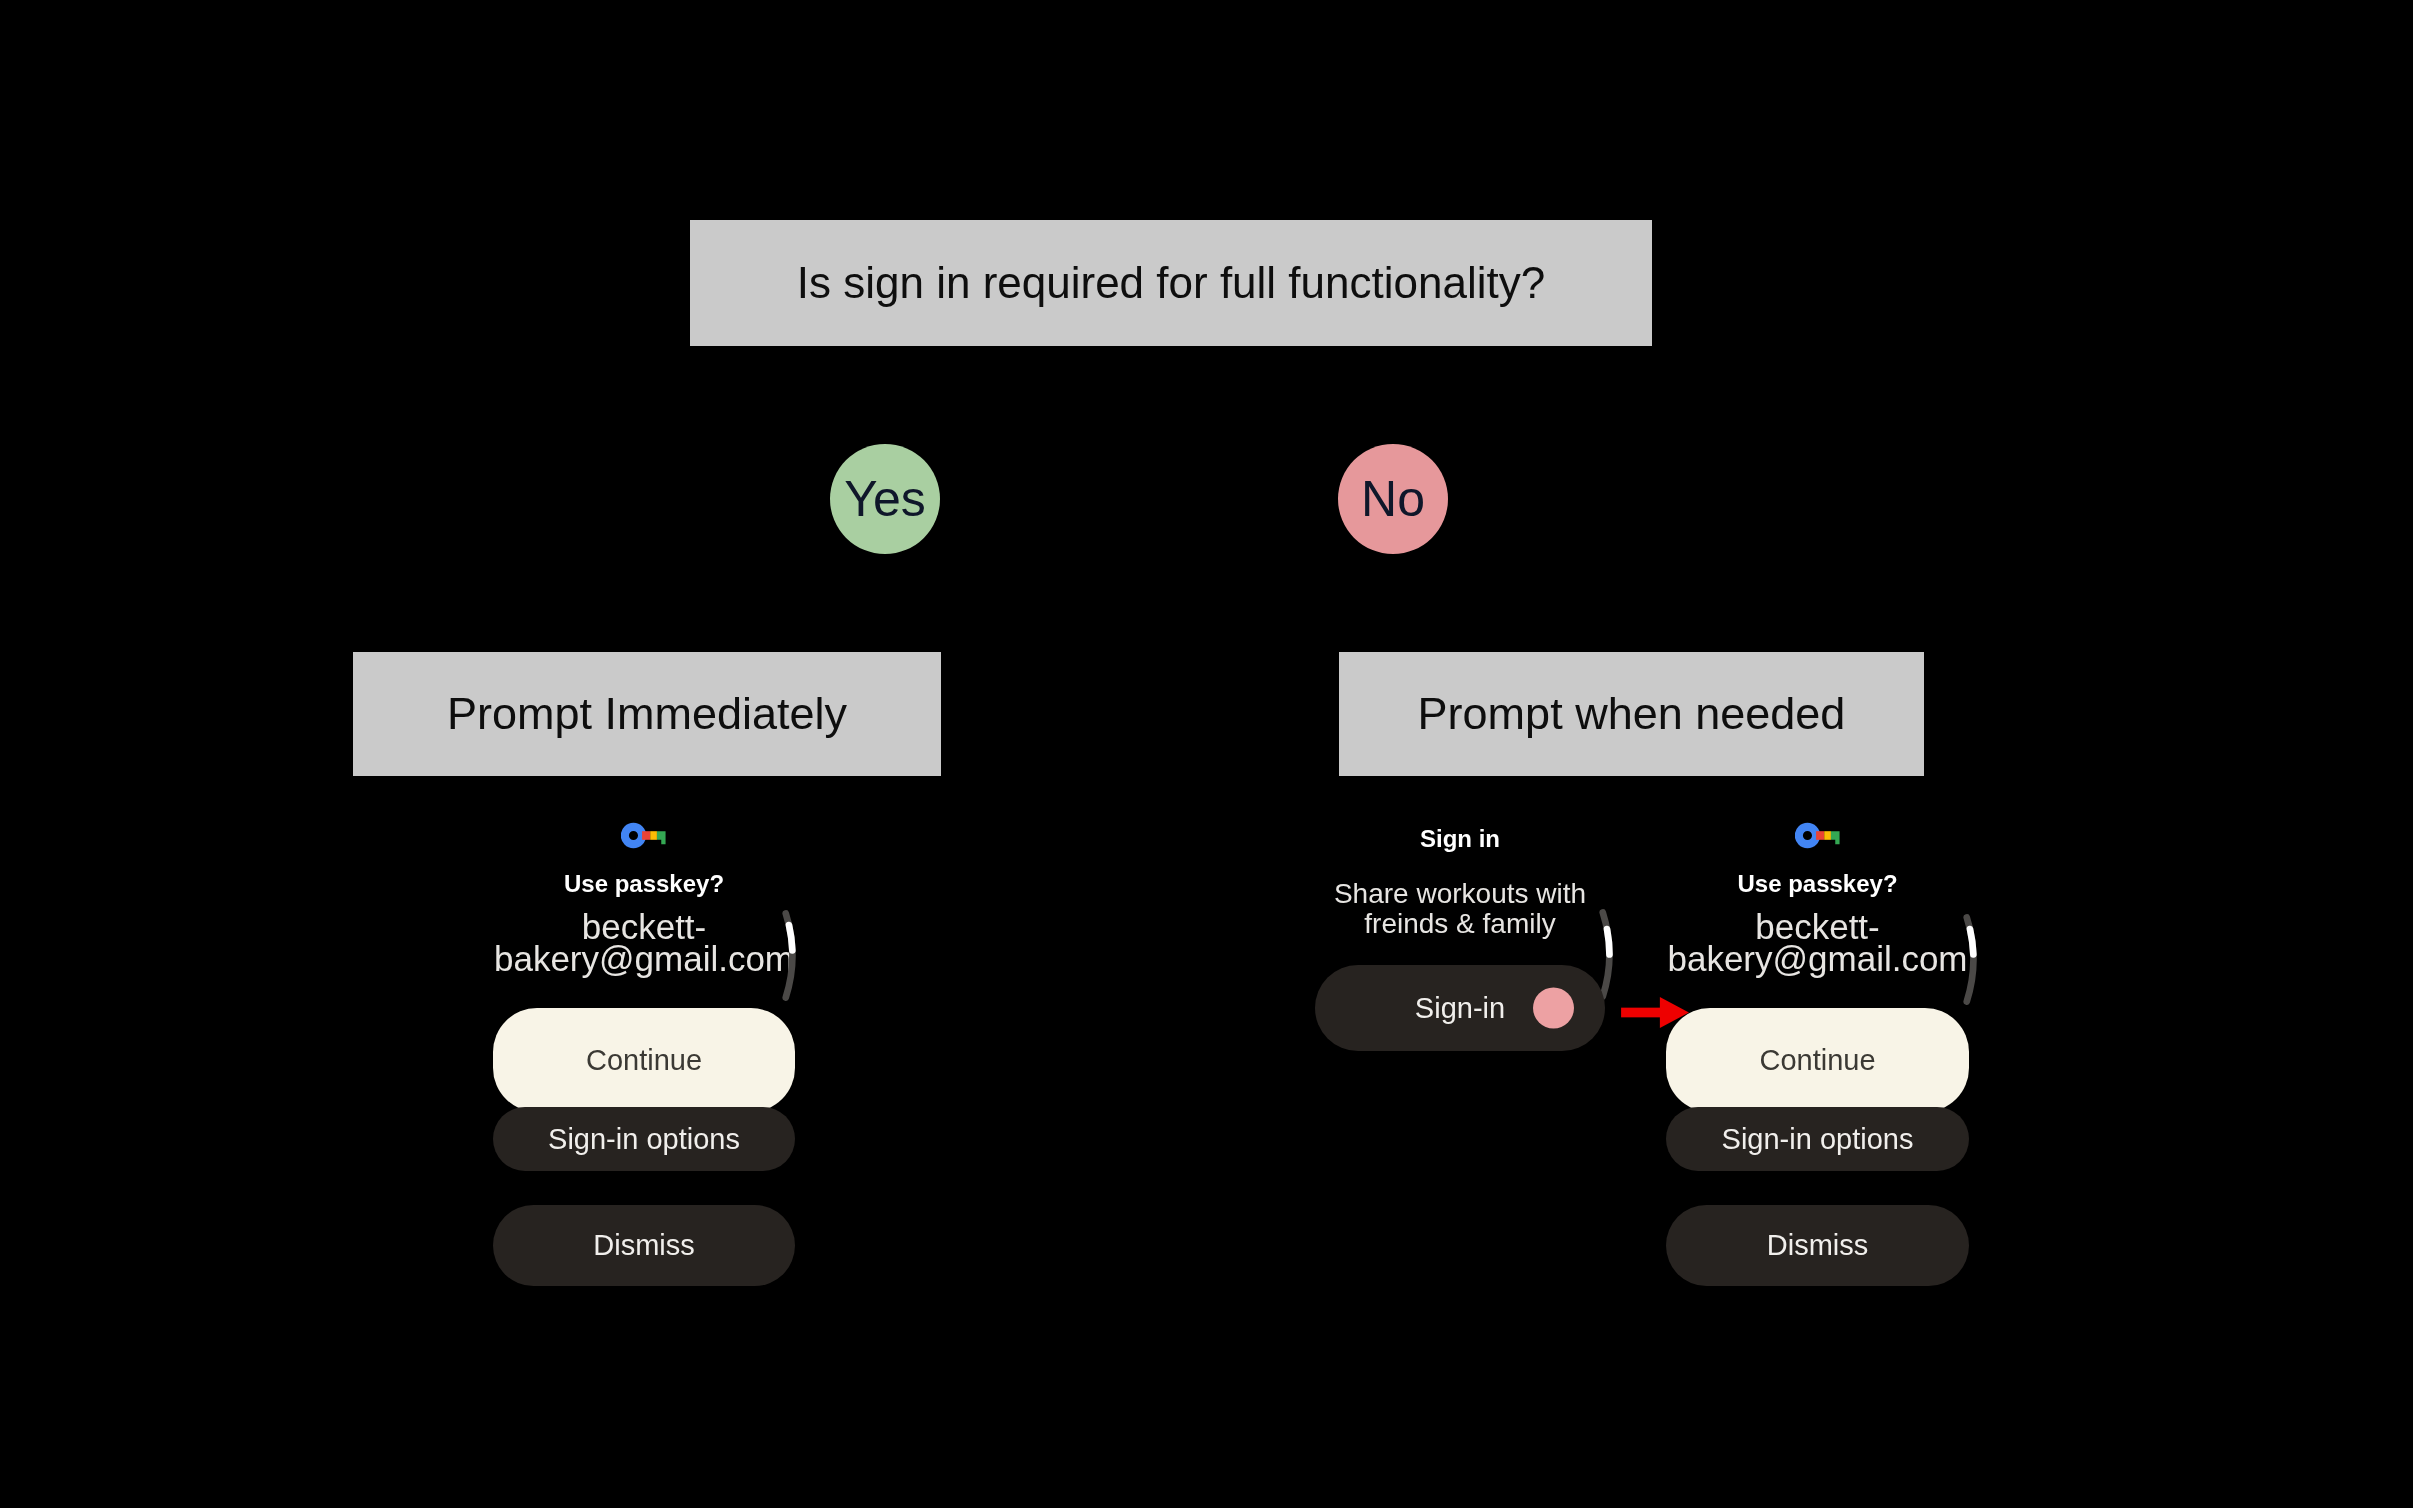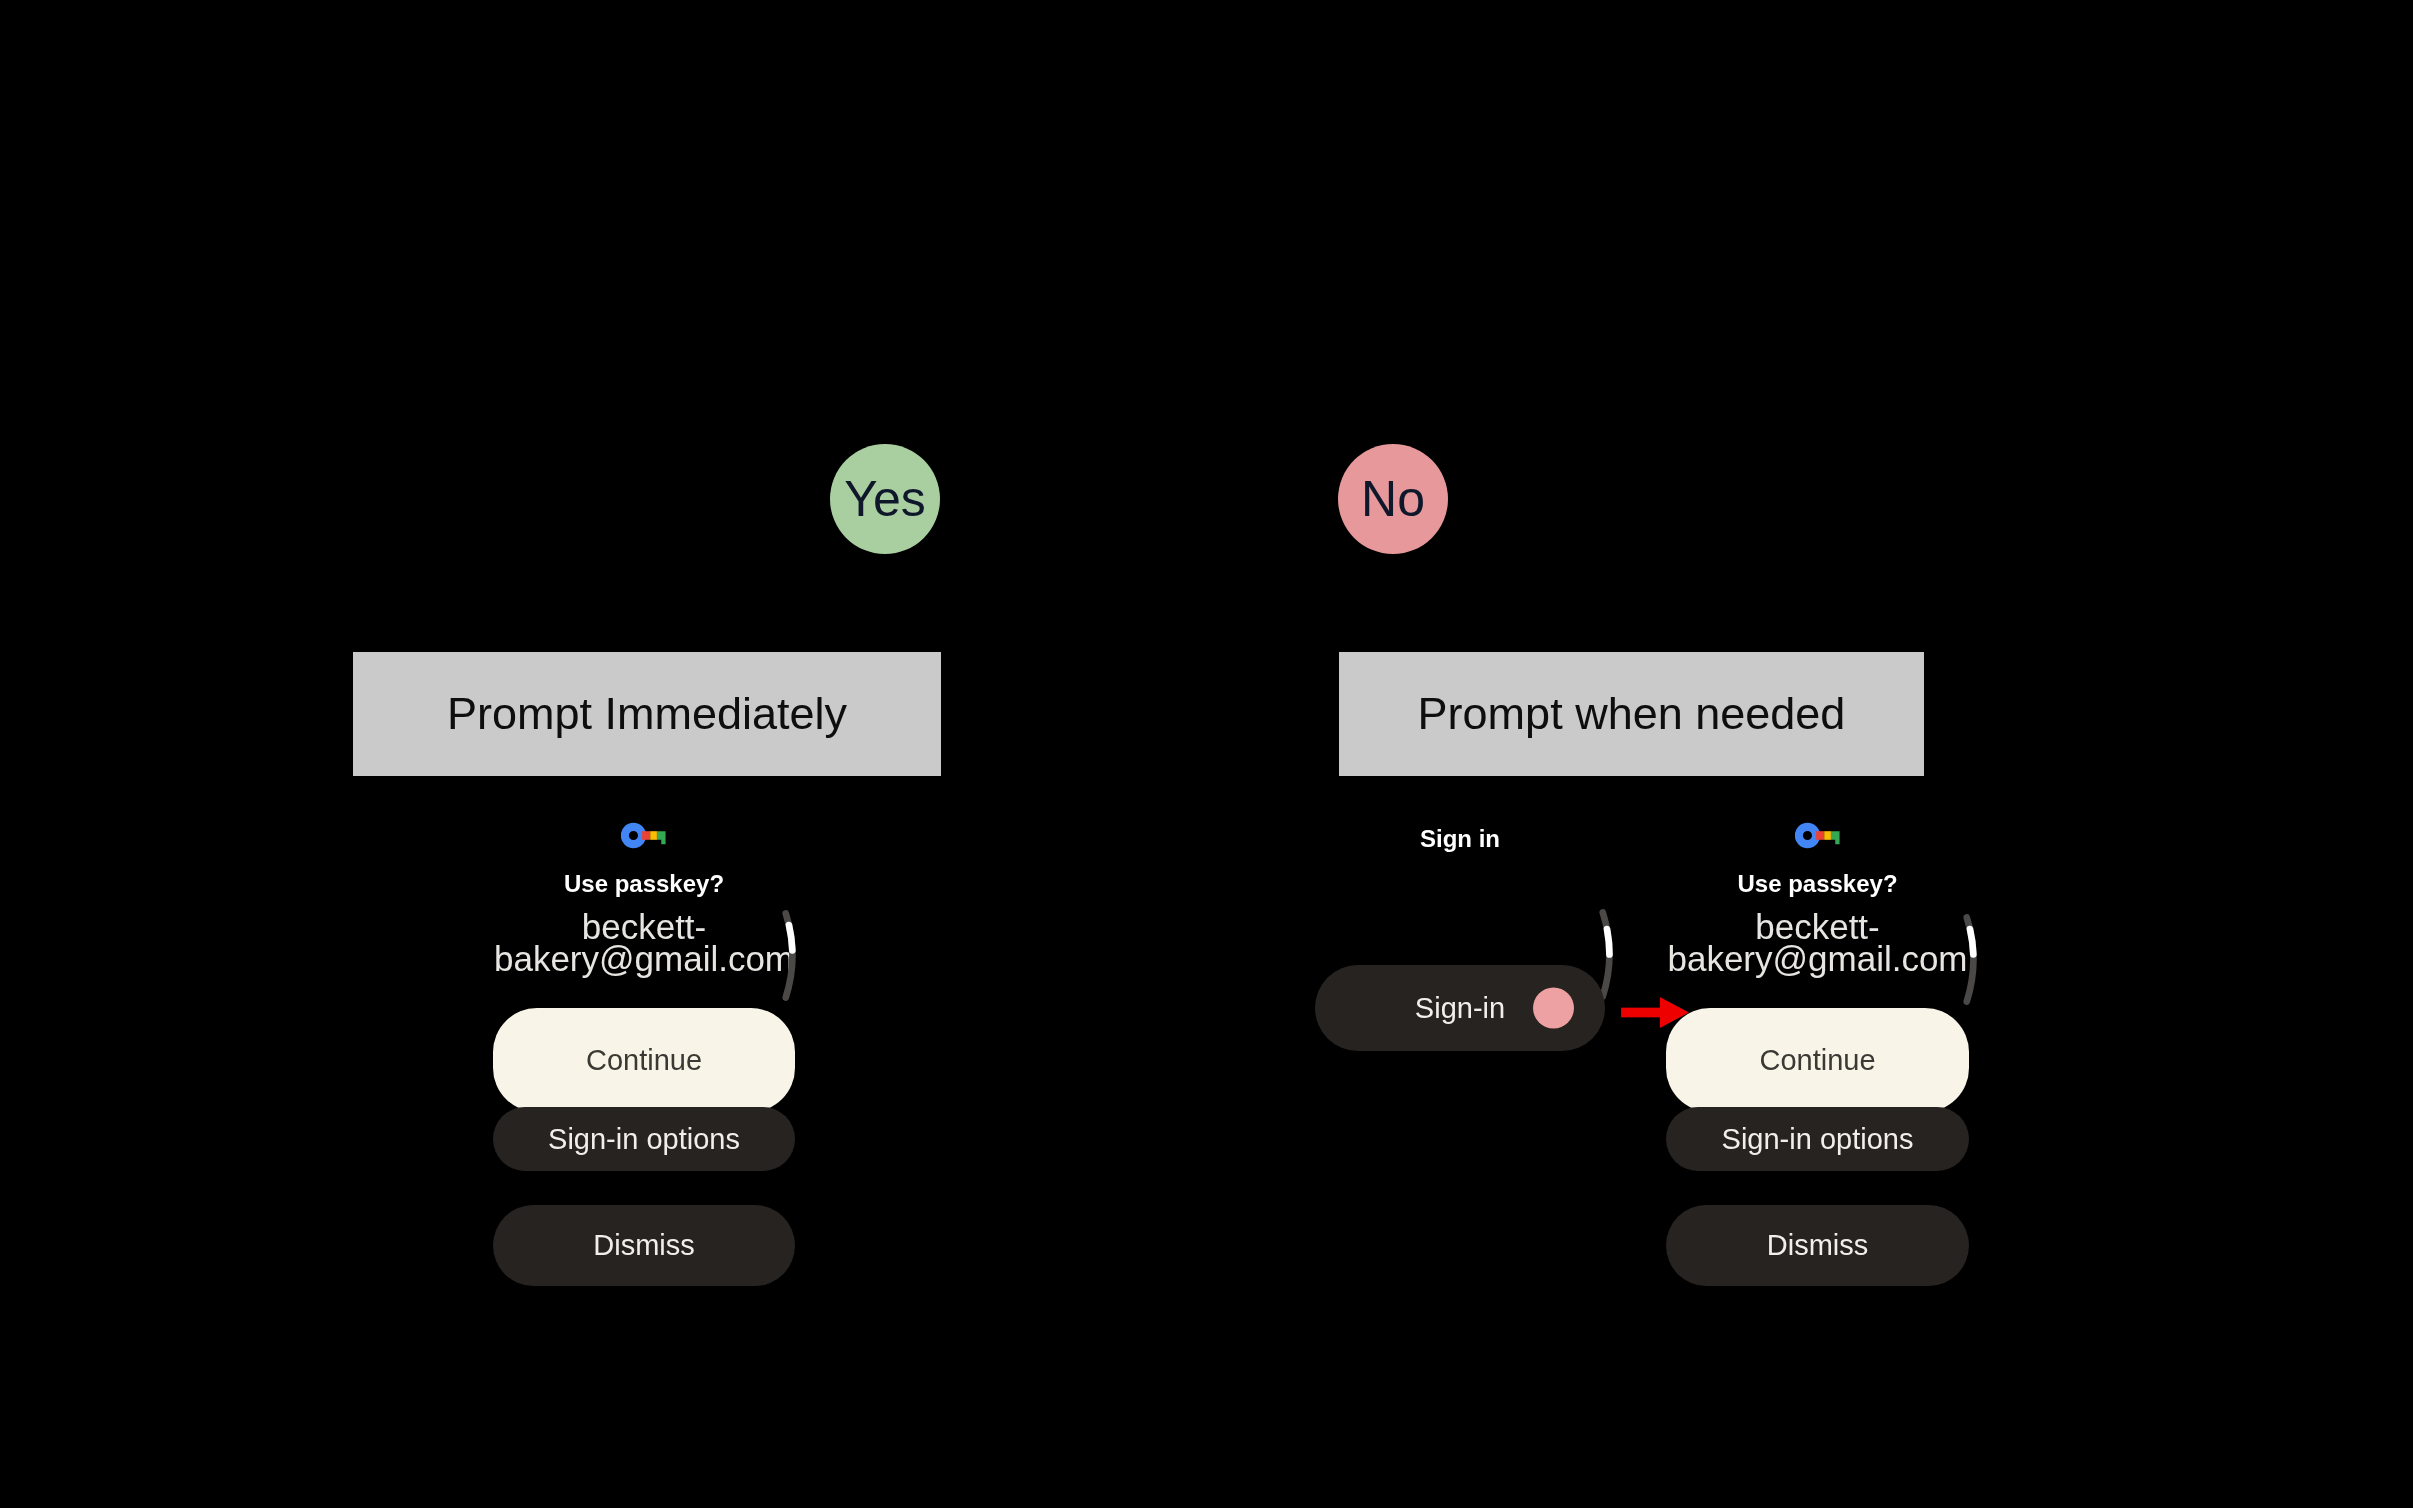--- a/index.html
+++ b/index.html
@@ -65,20 +65,23 @@
   .screen-2 .scroll-arc{left:283px;top:97px;}
   .screen-3 .scroll-arc{left:296px;top:102px;}
 
   .flow-arrow{position:absolute;left:1621px;top:997px;width:68px;height:31px;}
 </style>
 </head>
 <body>
 
 <div class="canvas">
 
+  <div class="node q-box">
+    <span>Is sign in required for full functionality?</span>
+  </div>
 
   <div class="circle yes-circle">
     <span>Yes</span>
   </div>
   <div class="circle no-circle">
     <span>No</span>
   </div>
 
   <div class="node outcome-right">
     <span>Prompt when needed</span>
@@ -113,20 +116,24 @@
     <button class="pill secondary pill-options">
       <span>Sign-in options</span>
     </button>
     <button class="pill secondary pill-dismiss">
       <span>Dismiss</span>
     </button>
   </div>
 
   <div class="screen screen-2">
     <div class="watch-title">Sign in</div>
+    <div class="watch-sub">
+      <div>Share workouts with</div>
+      <div>freinds &amp; family</div>
+    </div>
     <span class="scroll-arc">
       <svg viewBox="0 0 22 96" width="21" height="93" aria-hidden="true">
         <path d="M5 4 Q 19 48 5 92" pathLength="100" fill="none" stroke="#4b4947" stroke-width="7" stroke-linecap="round"></path>
         <path d="M5 4 Q 19 48 5 92" pathLength="100" fill="none" stroke="#ffffff" stroke-width="7" stroke-linecap="round" stroke-dasharray="30 100" stroke-dashoffset="-20"></path>
       </svg>
     </span>
     <button class="pill secondary pill-signin">
       <span>Sign-in</span>
       <span class="tap-indicator"></span>
     </button>

